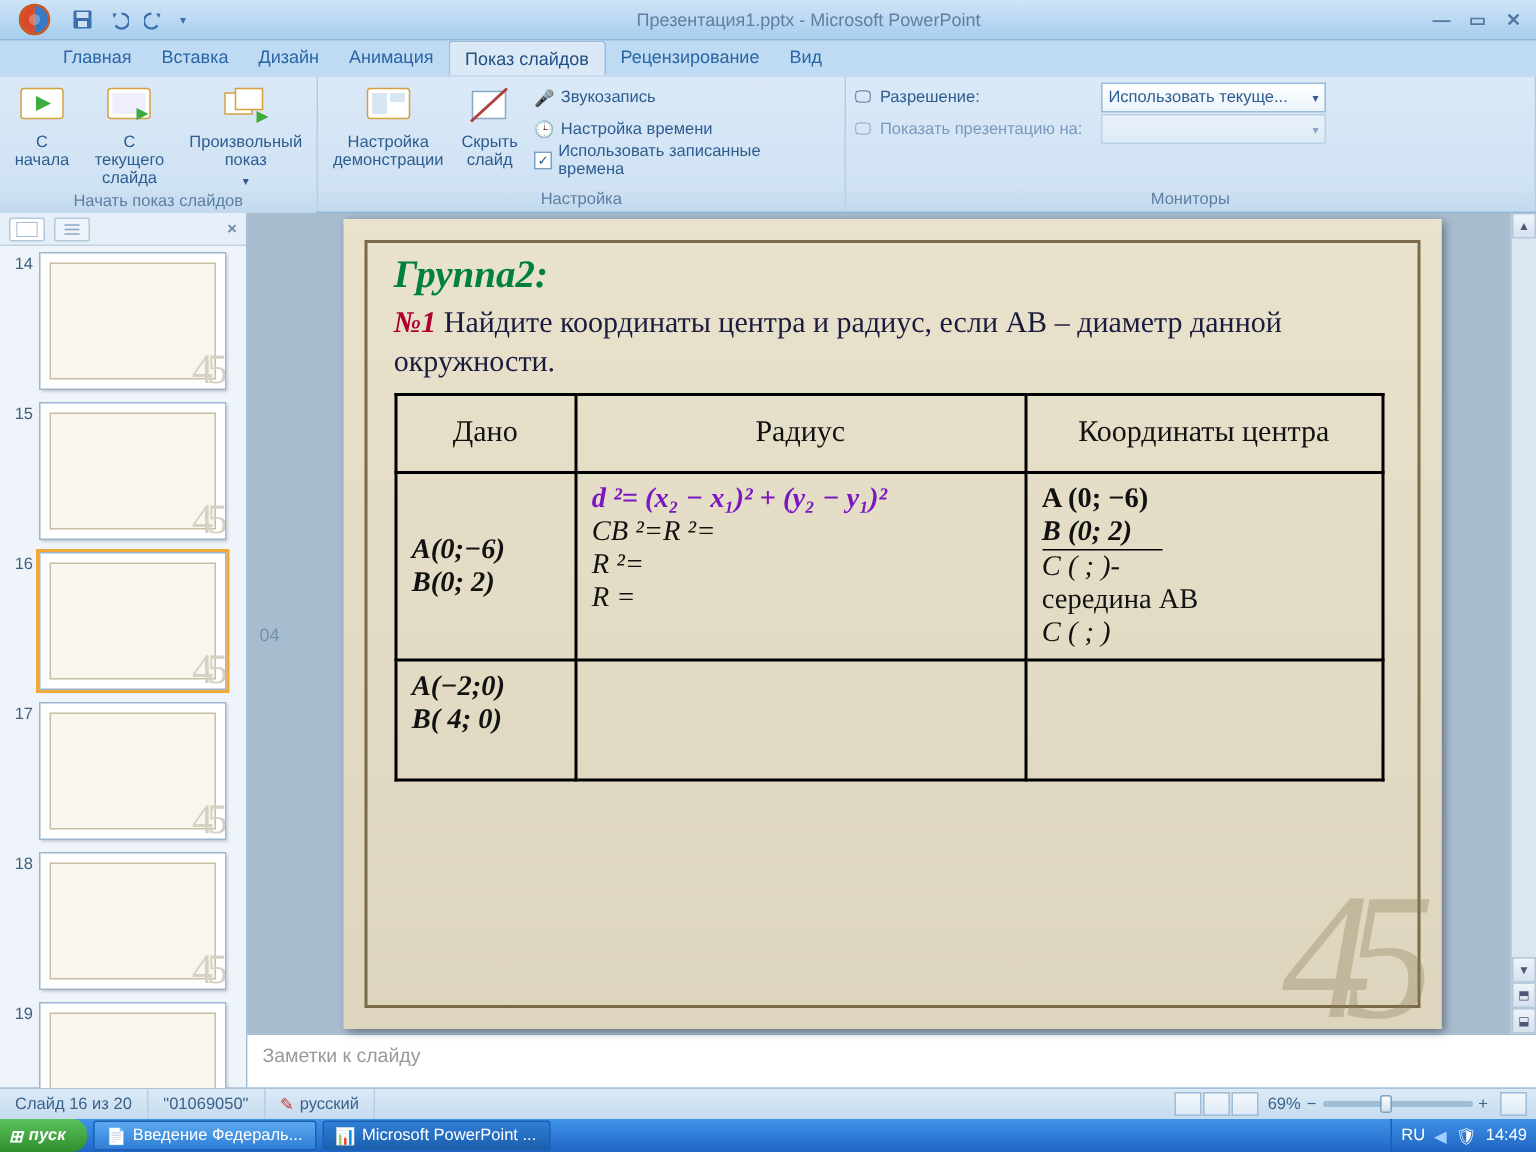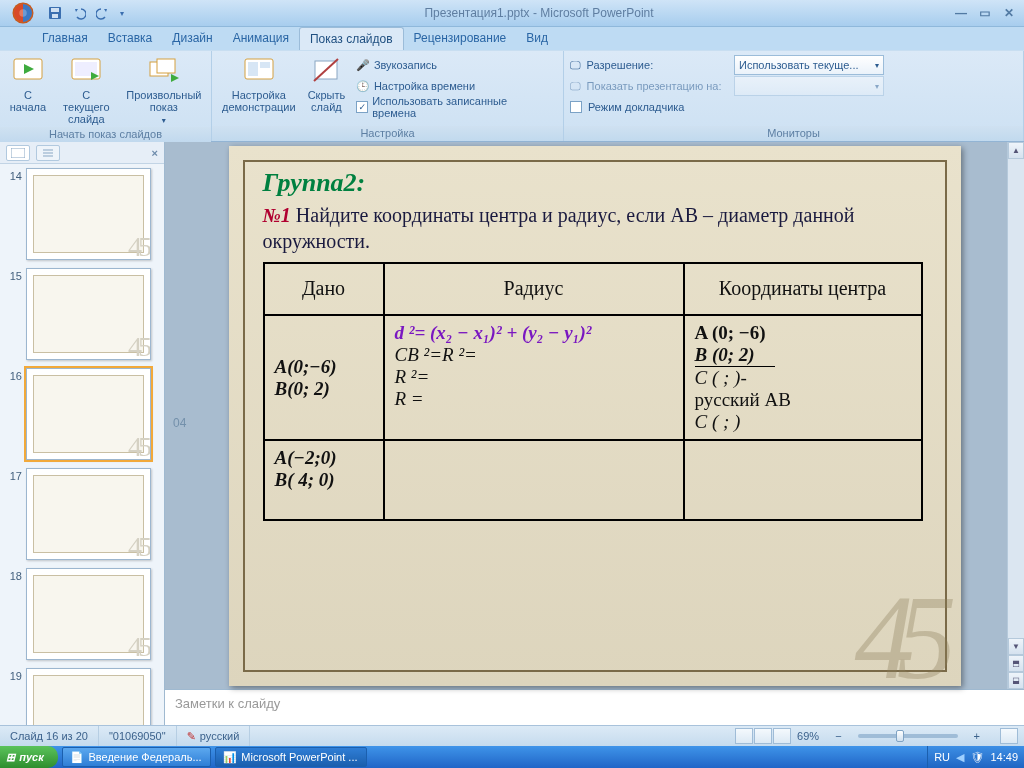--- a/index.html
+++ b/index.html
@@ -63,21 +63,21 @@
 .sc-track{flex:1;}
 
 .notes{height:36px;background:#fff;border-top:1px solid #9fb9d0;padding:6px 10px;color:#999;font-size:13px;}
 
 
 .status{position:absolute;left:0;right:0;bottom:22px;height:21px;background:linear-gradient(#dceaf6,#c5dbee);border-top:1px solid #a8c2db;display:flex;align-items:center;font-size:11px;color:#3c628c;}
 .status .cell{padding:0 10px;border-right:1px solid #b6cee3;height:100%;display:flex;align-items:center;gap:4px;}
 .status .spacer{flex:1;}
 .view-btns{display:flex;gap:1px;margin-right:6px;}
 .vb{width:18px;height:16px;border:1px solid #9fbcd7;background:linear-gradient(#f4f9fd,#dce9f4);}
-.zoom{display:flex;align-items:center;gap:16px;margin-right:6px;}
+.zoom{display:flex;align-items:center;gap:4px;margin-right:6px;}
 .zslider{width:100px;height:4px;background:#9fbcd7;position:relative;border-radius:2px;}
 .zthumb{position:absolute;top:-4px;left:38px;width:8px;height:12px;background:linear-gradient(#fff,#cfe0ef);border:1px solid #7fa3c4;border-radius:2px;}
 
 
 .taskbar{position:absolute;left:0;right:0;bottom:0;height:22px;background:linear-gradient(#3f94e9,#2065c7);display:flex;align-items:center;color:#fff;font-size:11px;}
 .start{height:22px;padding:0 14px 0 6px;background:linear-gradient(#5bc35b,#2e8e2e);display:flex;align-items:center;gap:4px;font-style:italic;font-weight:bold;border-radius:0 10px 10px 0;}
 .task-btn{height:20px;margin-left:4px;padding:0 8px;background:linear-gradient(#5ca8ef,#2f7ed6);border:1px solid #1b5fae;border-radius:2px;display:flex;align-items:center;gap:4px;max-width:170px;overflow:hidden;white-space:nowrap;text-overflow:ellipsis;}
 .task-btn.active{background:linear-gradient(#2f7ed6,#1b5fae);}
 .tray{margin-left:auto;display:flex;align-items:center;gap:6px;padding:0 6px;background:linear-gradient(#3d8fe5,#1f65c3);height:22px;border-left:1px solid #1b5fae;}
 </style>
@@ -225,24 +225,20 @@
   <div class="group" style="flex:1">
     <div class="group-body">
       <div class="vlist" style="width:160px">
         <div class="mon-row">
             <span>🖵</span>
             <span>Разрешение:</span>
           </div>
         <div class="mon-row" style="opacity:.55">
             <span>🖵</span>
             <span>Показать презентацию на:</span>
-          </div>
-        <div class="mon-row">
-            <span class="chk"></span>
-            <span>Режим докладчика</span>
           </div>
       </div>
       <div class="vlist">
         <div class="combo">
             <span>Использовать текуще...</span>
             <span style="font-size:8px">▾</span>
           </div>
         <div class="combo" style="opacity:.45">
             <span></span>
             <span style="font-size:8px">▾</span>
@@ -340,21 +336,21 @@
             <td>
               <div class="formula">d ²= (x₂ − x₁)² + (y₂ − y₁)²</div>
               <div style="font-style:italic">CB ²=R ²=</div>
               <div style="font-style:italic">R ²=</div>
               <div style="font-style:italic">R =</div>
             </td>
             <td>
               <div style=""><b>A (0; −6)</b></div>
               <div style="font-style:italic;border-bottom:1px solid #000;display:inline-block;padding-right:20px"><b>B (0;   2)</b></div>
               <div style="font-style:italic">C (       ;       )-</div>
-              <div>русский АВ</div>
+              <div>середина АВ</div>
               <div style="font-style:italic">C (      ;       )</div>
             </td>
           </tr>
           <tr style="height:80px">
             <td>
               <div style="font-style:italic"><b>A(−2;0)</b></div>
               <div style="font-style:italic"><b>B( 4; 0)</b></div>
             </td>
             <td></td>
                 <td></td>

